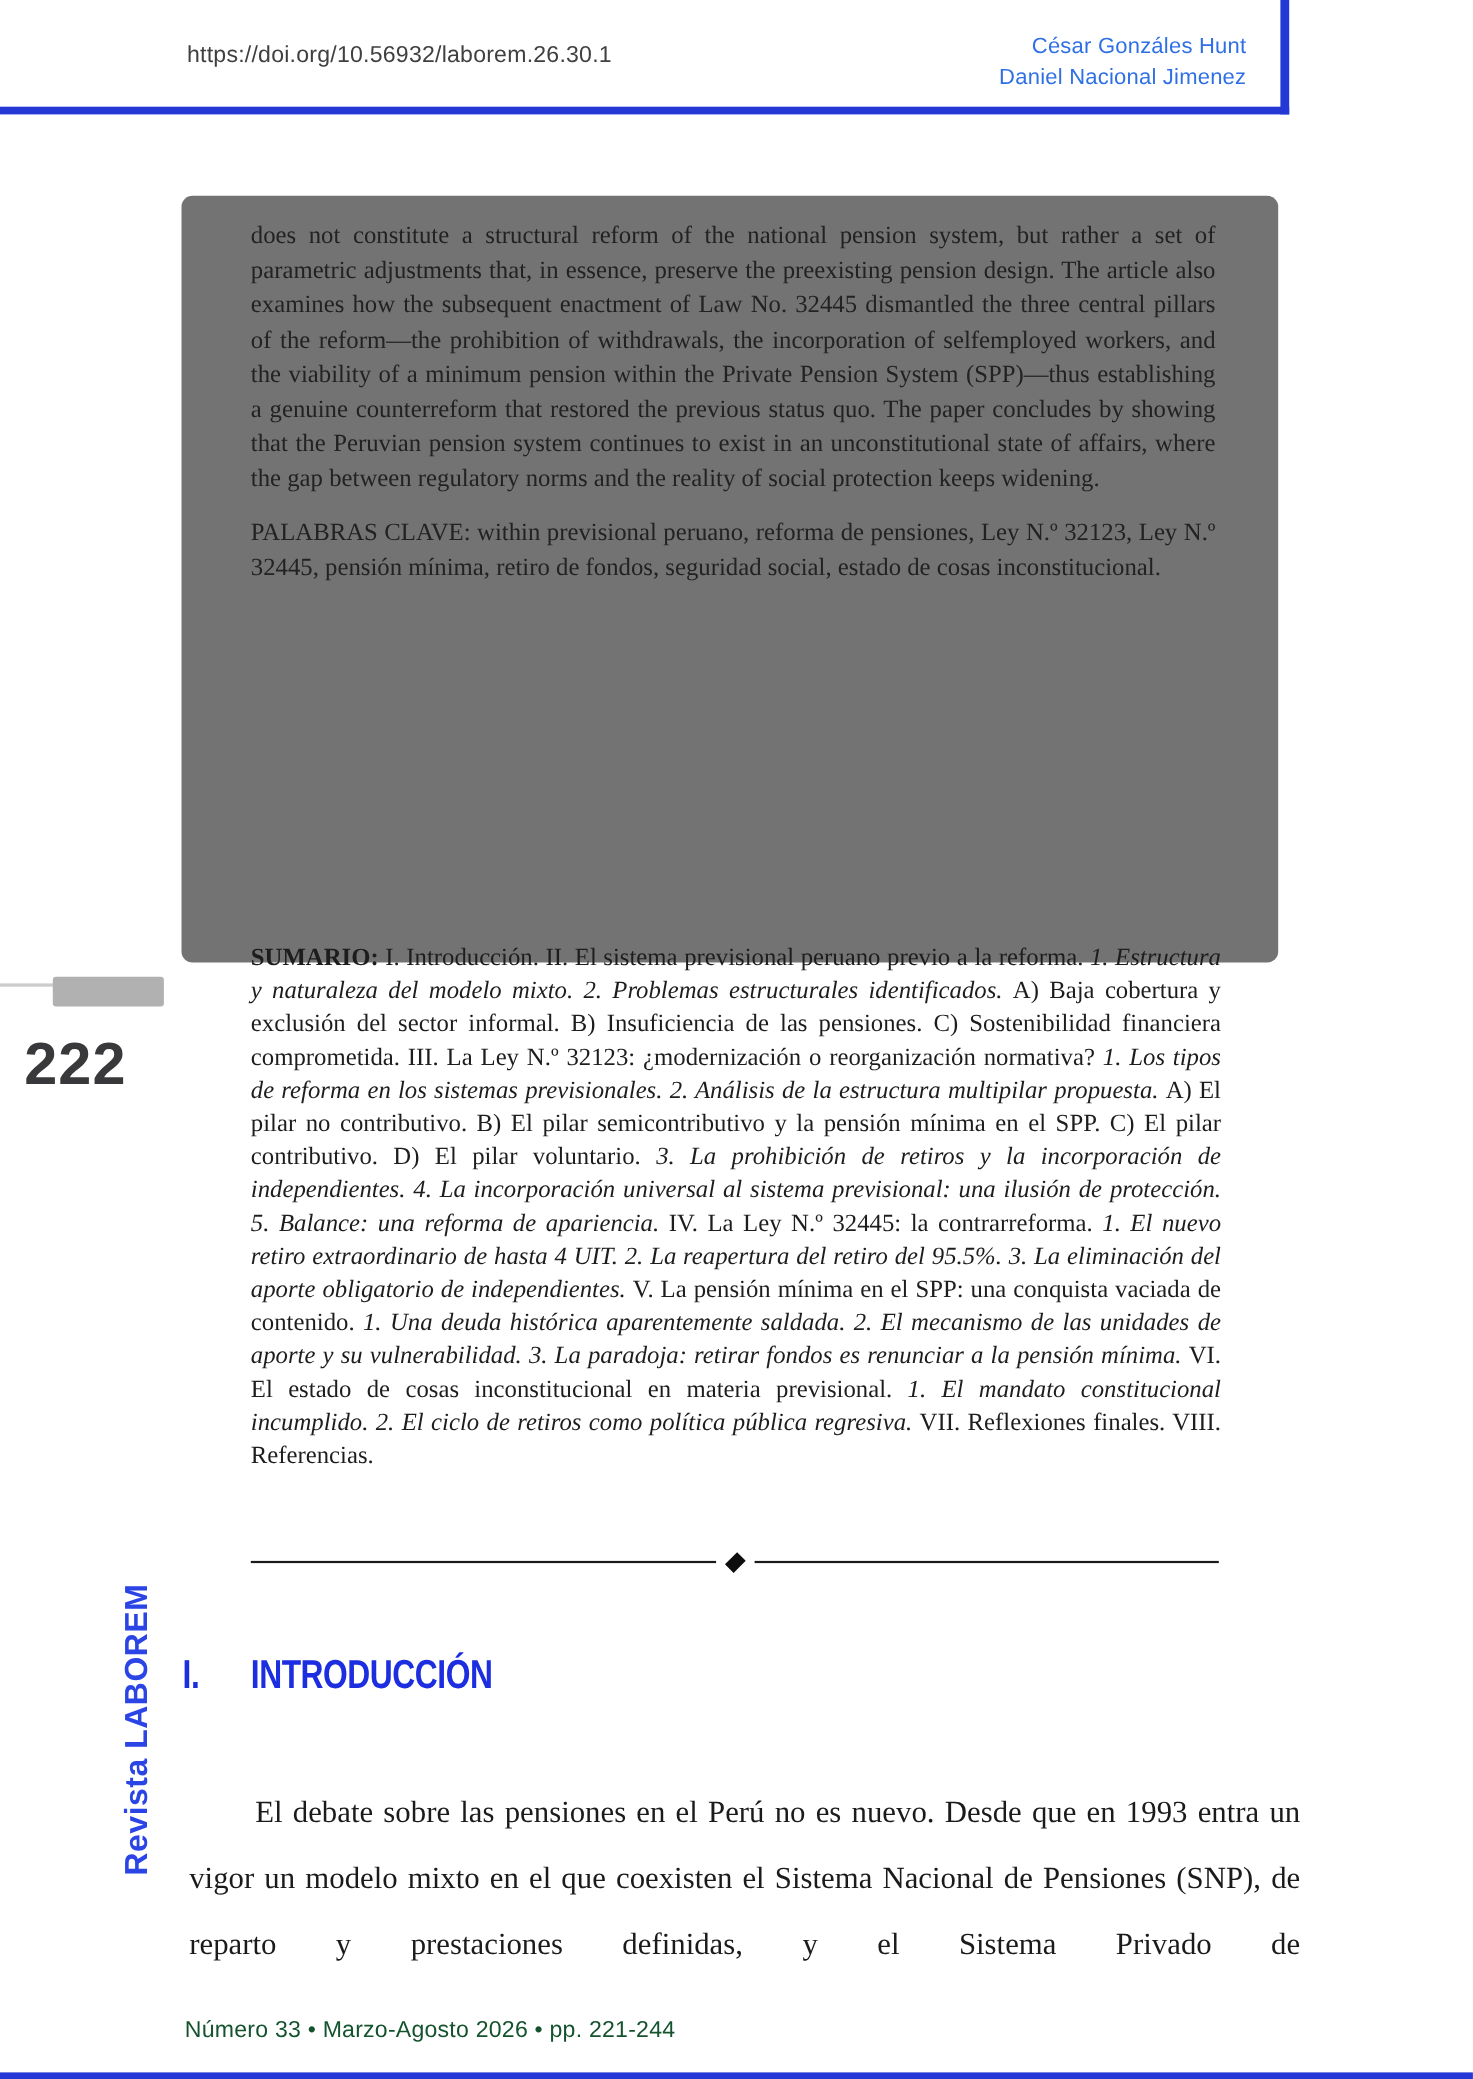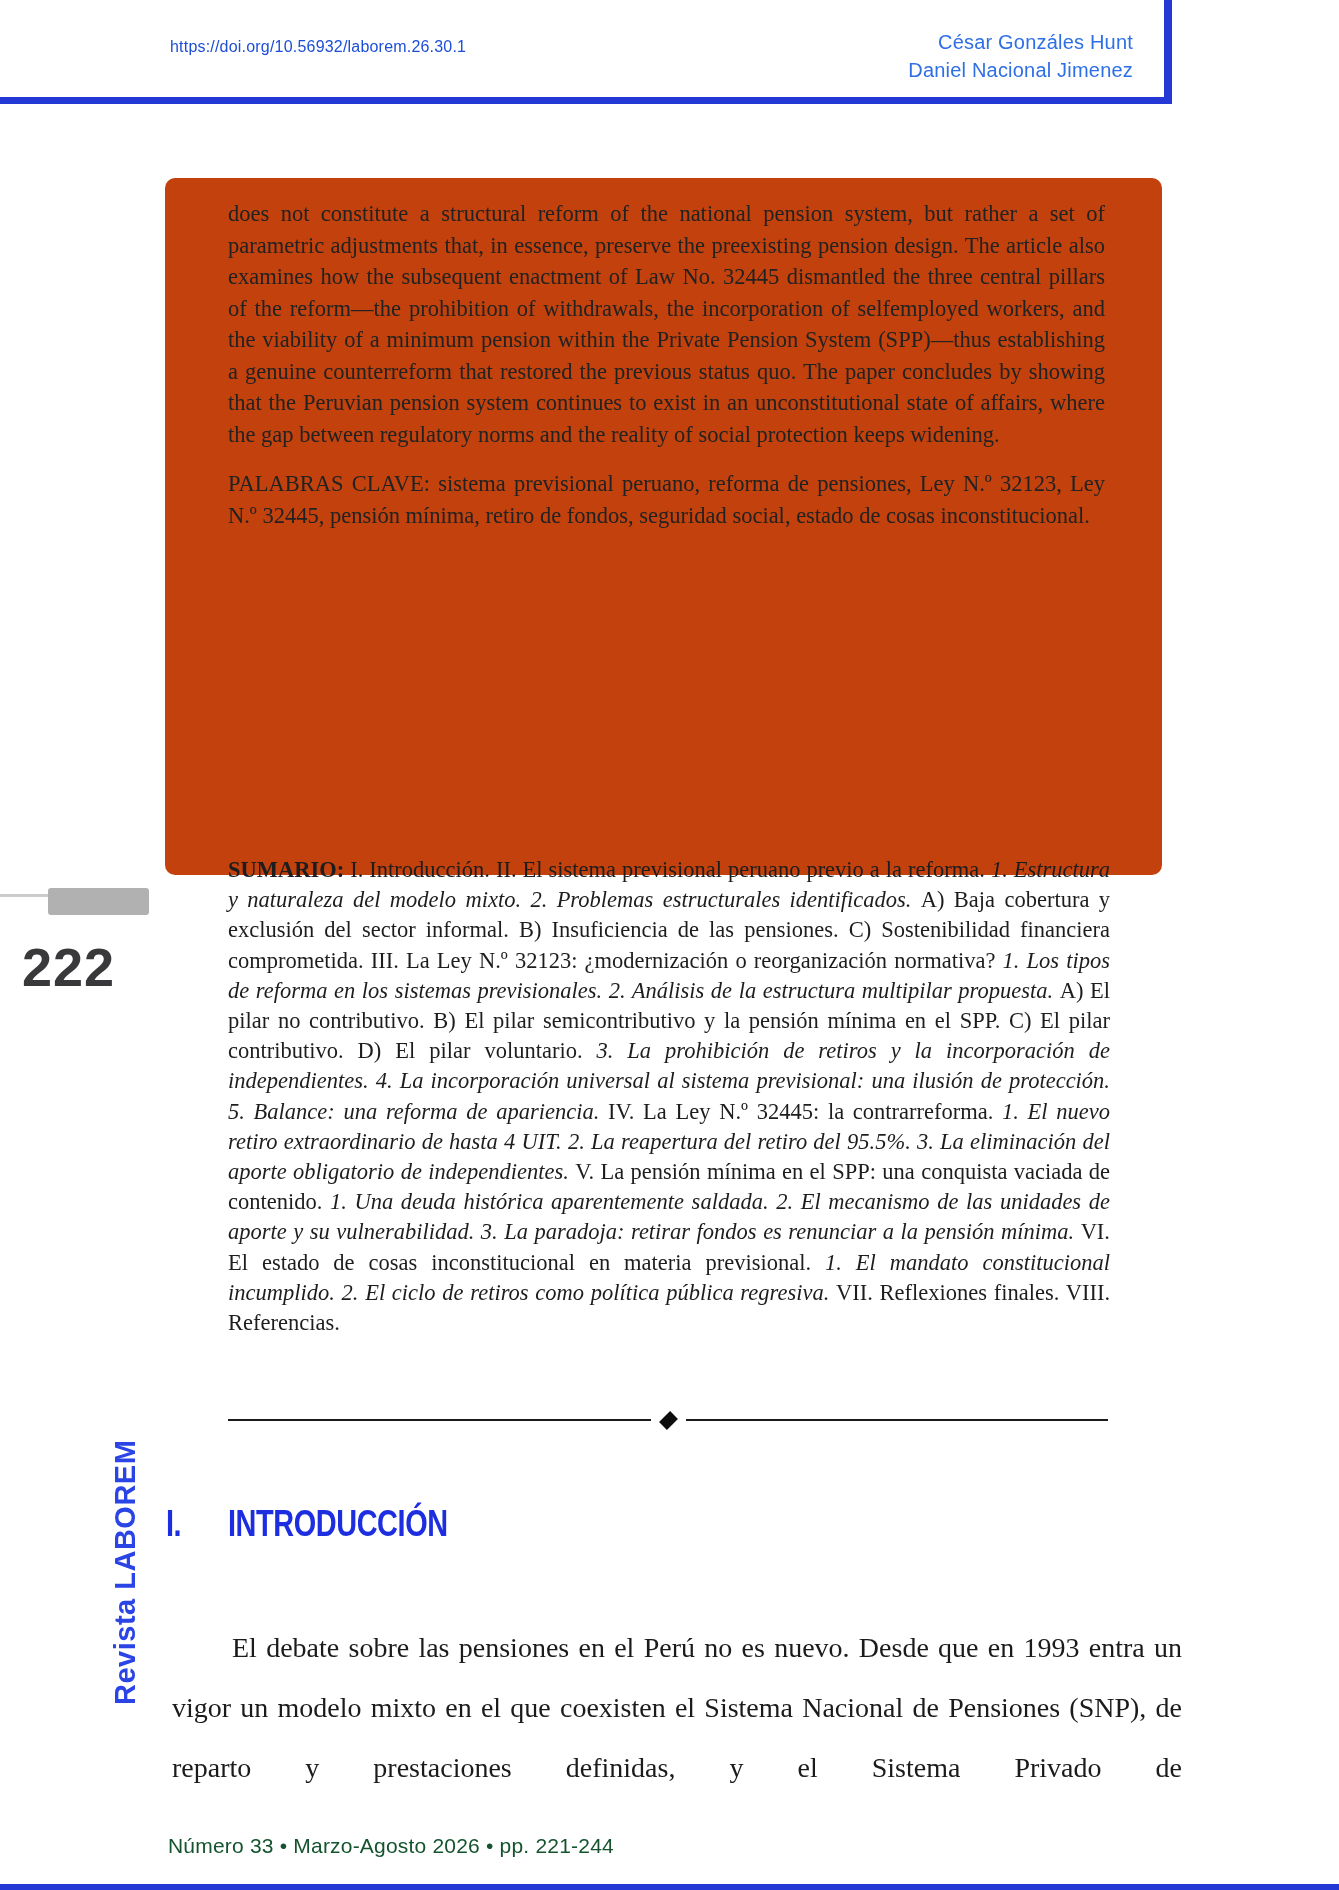--- a/index.html
+++ b/index.html
@@ -3,34 +3,34 @@
 <meta charset="utf-8">
 <style>
   html,body{margin:0;padding:0;}
   body{
     width:1339px;height:1890px;position:relative;background:#ffffff;
     font-family:"Liberation Serif", serif;color:#1d1d1d;overflow:hidden;
   }
   
   .doi{
     position:absolute;left:170px;top:38px;
-    font-family:"Liberation Sans", sans-serif;font-size:16px;font-weight:500;
-    color:#1d4ed8;text-decoration:none;letter-spacing:.2px;
+    font-family:"Liberation Sans", sans-serif;font-size:21px;font-weight:500;
+    color:#404040;text-decoration:none;letter-spacing:.2px;
   }
   .authors{
     position:absolute;right:206px;top:28px;text-align:right;
     font-family:"Liberation Sans", sans-serif;font-size:20px;font-weight:400;
     color:#2e6fe6;line-height:28px;letter-spacing:.2px;
   }
   .rule-h{position:absolute;left:0;top:97px;width:1172px;height:7px;background:#2438d6;}
   .rule-v{position:absolute;left:1164px;top:0;width:8px;height:104px;background:#2438d6;}
   
   .abstract-box{
     position:absolute;left:165px;top:178px;width:997px;height:697px;
-    background:#c2410c;border-radius:10px;box-sizing:border-box;
+    background:#737373;border-radius:10px;box-sizing:border-box;
     padding:20px 57px 13px 63px;
   }
   .abstract-box p{
     margin:0 0 18px 0;font-size:22.5px;line-height:31.5px;
     text-align:justify;color:#222222;hyphens:none;
   }
   .abstract-box b{font-weight:normal;}
   
   .pagenum-line{position:absolute;left:0;top:894px;width:58px;height:3px;background:#cccccc;}
   .pagenum-bar{position:absolute;left:48px;top:888px;width:101px;height:27px;background:#b1b1b1;border-radius:3px;}
@@ -92,21 +92,21 @@
 <a class="doi" href="#">https://doi.org/10.56932/laborem.26.30.1</a>
 <div class="authors">
   <div>César Gonzáles Hunt</div>
   <div>Daniel Nacional Jimenez</div>
 </div>
 <div class="rule-h"></div>
 <div class="rule-v"></div>
 
 <div class="abstract-box">
   <p>does not constitute a structural reform of the national pension system, but rather a set of parametric adjustments that, in essence, preserve the preexisting pension design. The article also examines how the subsequent enactment of Law No. 32445 dismantled the three central pillars of the reform—the prohibition of withdrawals, the incorporation of selfemployed workers, and the viability of a minimum pension within the Private Pension System (SPP)—thus establishing a genuine counterreform that restored the previous status quo. The paper concludes by showing that the Peruvian pension system continues to exist in an unconstitutional state of affairs, where the gap between regulatory norms and the reality of social protection keeps widening.</p>
-  <p><b>PALABRAS CLAVE: </b><span>sistema previsional peruano, reforma de pensiones, Ley N.º 32123, Ley N.º 32445, pensión mínima, retiro de fondos, seguridad social, estado de cosas inconstitucional.</span></p>
+  <p><b>PALABRAS CLAVE: </b><span>within previsional peruano, reforma de pensiones, Ley N.º 32123, Ley N.º 32445, pensión mínima, retiro de fondos, seguridad social, estado de cosas inconstitucional.</span></p>
 </div>
 
 <div class="pagenum-line"></div>
 <div class="pagenum-bar"></div>
 <div class="pagenum">222</div>
 
 <p class="sumario"><span class="seg-b">SUMARIO: </span><span>I. Introducción. II. El sistema previsional peruano previo a la reforma. </span><span class="seg-i">1. Estructura y naturaleza del modelo mixto. 2. Problemas estructurales identificados. </span><span>A) Baja cobertura y exclusión del sector informal. B) Insuficiencia de las pensiones. C) Sostenibilidad financiera comprometida. III. La Ley N.º 32123: ¿modernización o reorganización normativa? </span><span class="seg-i">1. Los tipos de reforma en los sistemas previsionales. 2. Análisis de la estructura multipilar propuesta. </span><span>A) El pilar no contributivo. B) El pilar semicontributivo y la pensión mínima en el SPP. C) El pilar contributivo. D) El pilar voluntario. </span><span class="seg-i">3. La prohibición de retiros y la incorporación de independientes. 4. La incorporación universal al sistema previsional: una ilusión de protección. 5. Balance: una reforma de apariencia. </span><span>IV. La Ley N.º 32445: la contrarreforma. </span><span class="seg-i">1. El nuevo retiro extraordinario de hasta 4 UIT. 2. La reapertura del retiro del 95.5%. 3. La eliminación del aporte obligatorio de independientes. </span><span>V. La pensión mínima en el SPP: una conquista vaciada de contenido. </span><span class="seg-i">1. Una deuda histórica aparentemente saldada. 2. El mecanismo de las unidades de aporte y su vulnerabilidad. 3. La paradoja: retirar fondos es renunciar a la pensión mínima. </span><span>VI. El estado de cosas inconstitucional en materia previsional. </span><span class="seg-i">1. El mandato constitucional incumplido. 2. El ciclo de retiros como política pública regresiva. </span><span>VII. Reflexiones finales. VIII. Referencias.</span></p>
 
 <div class="divider">
   <div class="line"></div>

